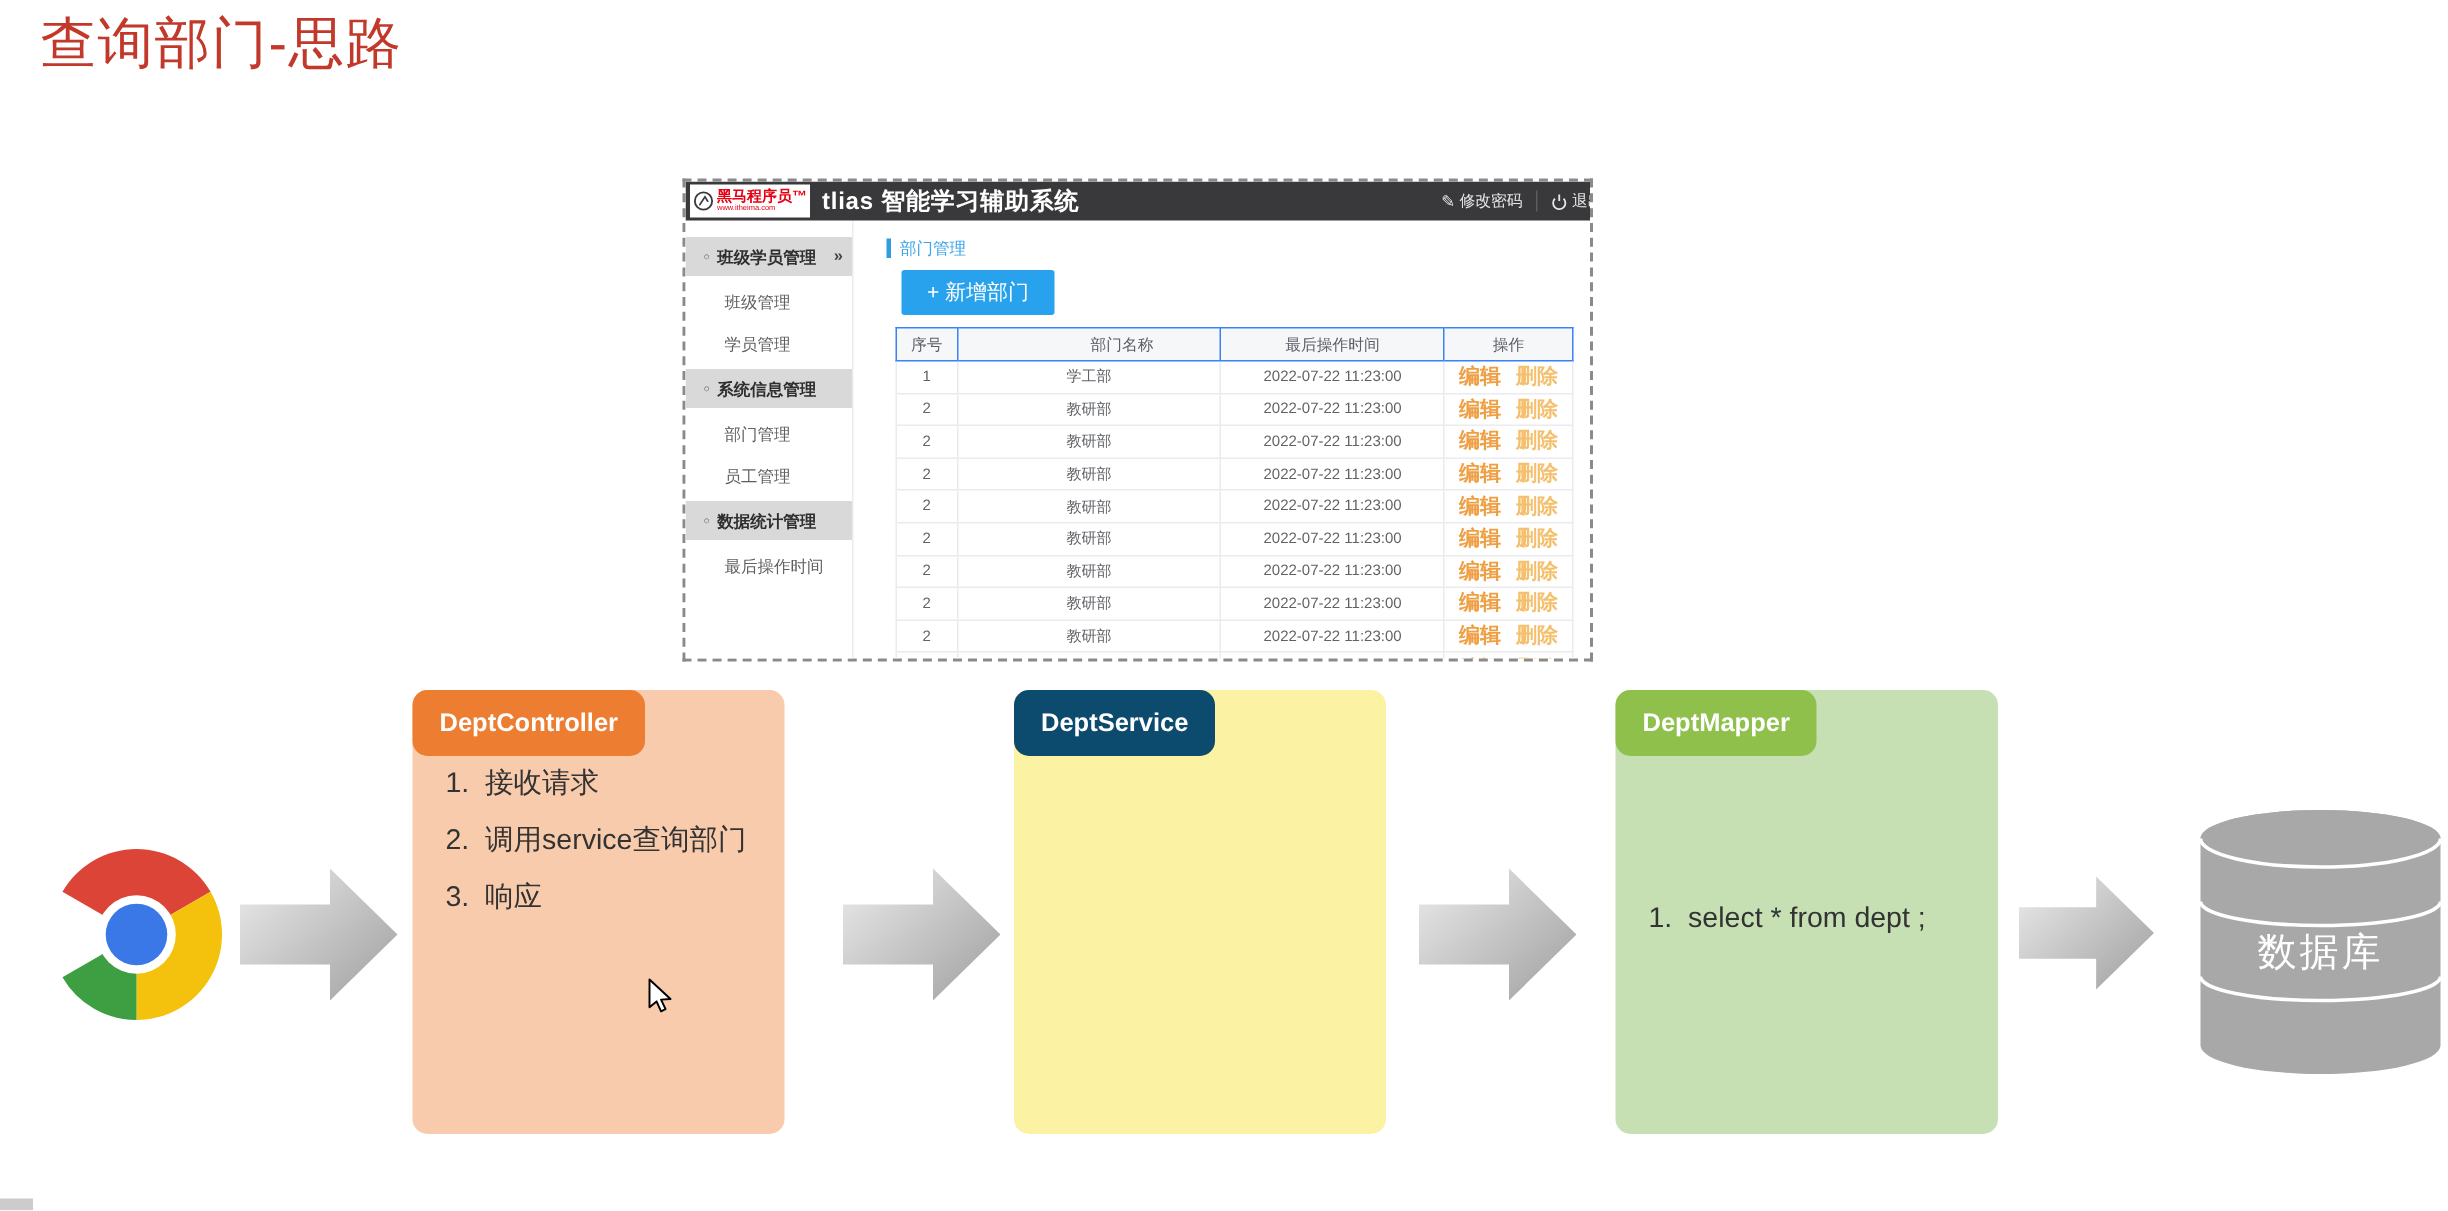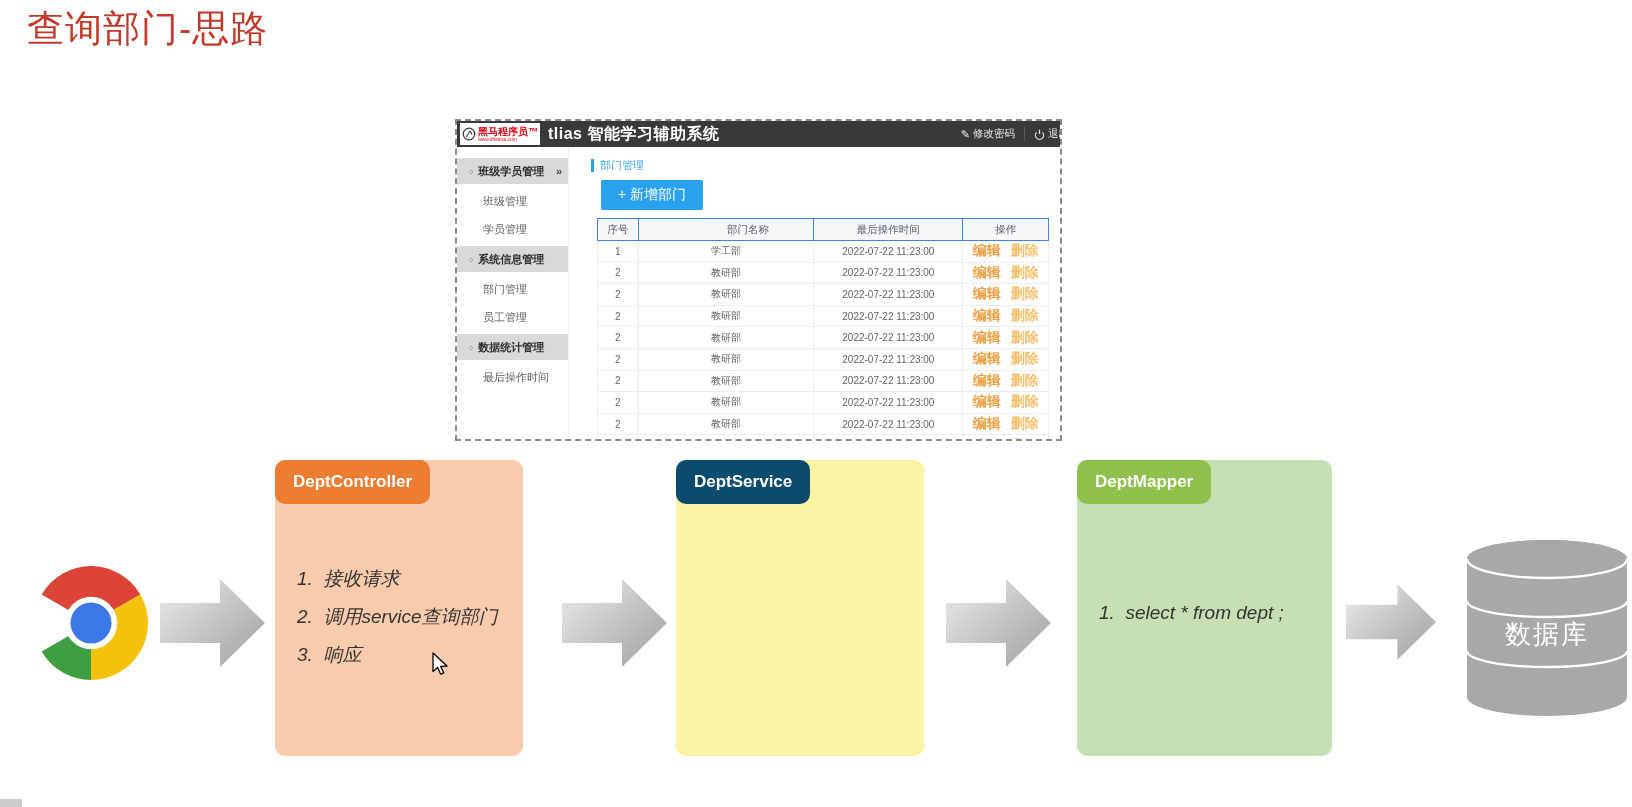--- a/index.html
+++ b/index.html
@@ -59,21 +59,21 @@
 
   .flow-box { position:absolute; top:460px; height:296px; border-radius:10px; }
   .box1 { left:275px; width:248px; background:#f9cbad; }
   .box2 { left:676px; width:248px; background:#fbf2a3; }
   .box3 { left:1077px; width:255px; background:#c6e0b4; }
   .box-tab { position:absolute; left:0; top:0; height:44px; line-height:44px; padding:0 18px;
     border-radius:10px; color:#fff; font-size:17px; font-weight:bold; white-space:nowrap; }
   .box1 .box-tab { background:#ed7d31; }
   .box2 .box-tab { background:#0c4a6e; }
   .box3 .box-tab { background:#8fc04c; }
-  .box-items { list-style:none; padding:0 12px 0 22px; margin:100px 0 0 0;font-style:italic; }
+  .box-items { list-style:none; padding:0 12px 0 22px; margin:44px 0 0 0; }
   .box-items li { font-size:19px; color:#333; line-height:38px; white-space:pre; }
   .box2 .box-items, .box3 .box-items { margin-top:134px; }
 
   .db { position:absolute; left:1466px; top:539px; width:162px; height:178px; }
   .db-label { position:absolute; left:0; top:78px; width:100%; text-align:center;
     color:#fff; font-size:26px; letter-spacing:2px; }
 
   .cursor { position:absolute; left:428px; top:652px; }
   .bottom-sliver { position:absolute; left:0; bottom:0; width:22px; height:8px; background:#cccccc; }
 </style>

